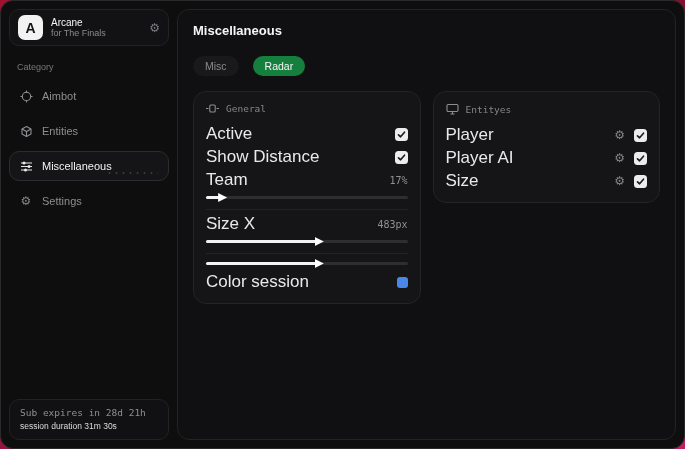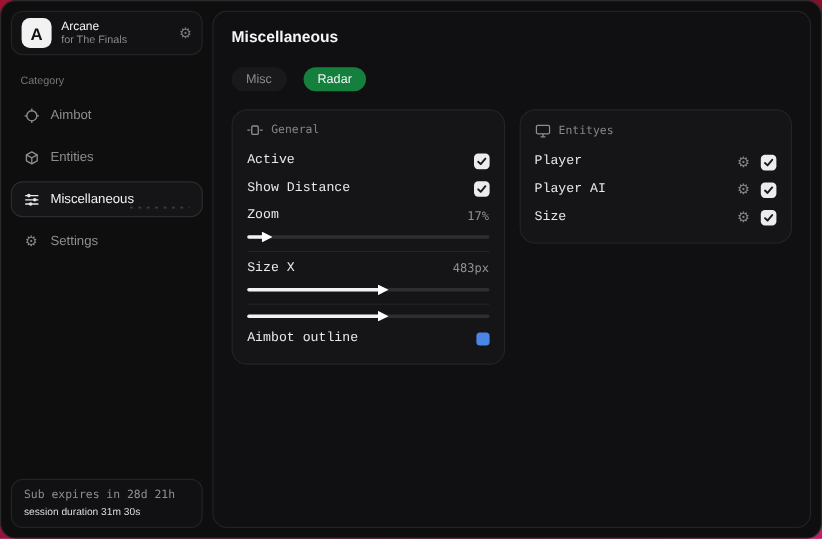--- a/index.html
+++ b/index.html
@@ -77,21 +77,21 @@
   }
   .panel-header {
     display:flex; align-items:flex-end; gap:7px;
     color:#85858a; font-family:"DejaVu Sans Mono", monospace; font-size:9.5px;
     margin-bottom:10px;
   }
   .row {
     display:flex; align-items:center; justify-content:space-between;
     min-height:20px; margin-top:3px;
   }
-  .row-label { color:#e9e9ec; font-size:11px;font-family:Liberation Mono, monospace; }
+  .row-label { color:#e9e9ec; font-size:17px; }
   .row-value { color:#919195; font-family:"DejaVu Sans Mono", monospace; font-size:10px; }
   .checkbox {
     width:13px; height:13px; border-radius:3.5px; background:#ececee;
     display:flex; align-items:center; justify-content:center; cursor:pointer; flex:0 0 auto;
   }
   .slider { position:relative; height:10px; margin:2px 0 4px; cursor:pointer; }
   .slider .track { position:absolute; left:0; right:0; top:4px; height:3px; background:#2e2e31; border-radius:2px; }
   .slider .fill { position:absolute; left:0; top:4px; height:3px; background:#f2f2f2; border-radius:2px; }
   .slider .thumb {
     position:absolute; top:1px; width:9px; height:9px; background:#ffffff;
@@ -209,21 +209,21 @@
         <div class="row">
           <span class="row-label">Show Distance</span>
           <span class="checkbox">
             <svg width="9" height="9" viewBox="0 0 9 9" fill="none">
               <polyline points="1.5,4.8 3.6,6.8 7.5,2.2" stroke="#1a1a1a" stroke-width="1.6" stroke-linecap="round" stroke-linejoin="round"></polyline>
             </svg>
           </span>
         </div>
 
         <div class="row">
-          <span class="row-label">Zoom</span>
+          <span class="row-label">Team</span>
           <span class="row-value">17%</span>
         </div>
         <div class="slider">
           <span class="track"></span>
           <span class="fill" style="width: 7%;"></span>
           <span class="thumb" style="left: calc(7% - 2px);"></span>
         </div>
 
         <div class="divider"></div>
 
@@ -239,21 +239,21 @@
 
         <div class="divider"></div>
 
         <div class="slider">
           <span class="track"></span>
           <span class="fill" style="width: 55%;"></span>
           <span class="thumb" style="left: calc(55% - 2px);"></span>
         </div>
 
         <div class="row">
-          <span class="row-label">Aimbot outline</span>
+          <span class="row-label">Color session</span>
           <span class="swatch" style="background: rgb(74, 134, 232);"></span>
         </div>
 
       </div>
 
       <div class="panel">
         <div class="panel-header">
           <svg width="13" height="12" viewBox="0 0 13 12" fill="none">
             <rect x="1" y="1.5" width="11" height="7" rx="1.2" class="muted-stroke" stroke-width="1.1"></rect>
             <line x1="4.5" y1="11" x2="8.5" y2="11" class="muted-stroke" stroke-width="1.1"></line>

